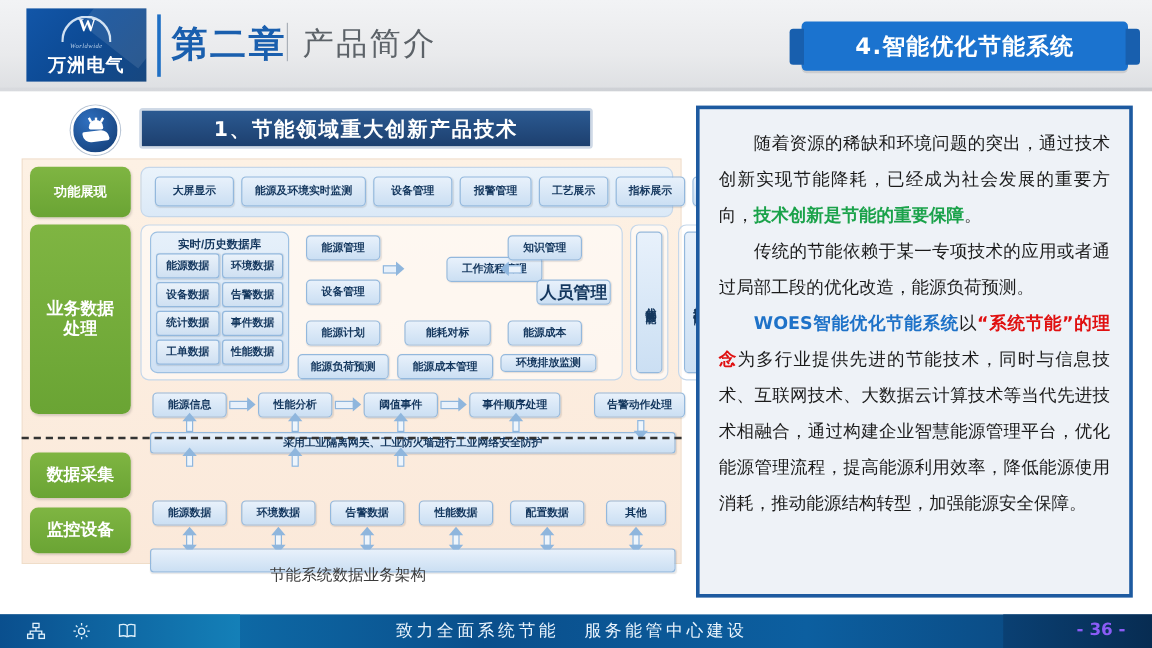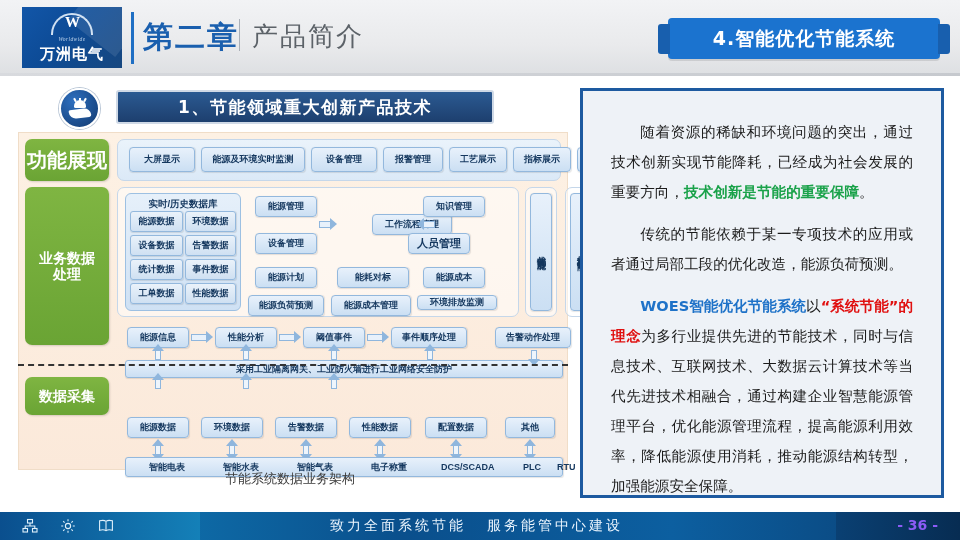--- a/index.html
+++ b/index.html
@@ -118,21 +118,21 @@
            border-right:6px solid transparent; }
 
   .caption { position:absolute; left:150px; top:470px; width:280px; text-align:center;
            font-size:13px; color:#3a3a3a; font-family:"DejaVu Sans", sans-serif; }
 
   
   .textpanel { position:absolute; left:580px; top:88px; width:364px; height:410px;
            background:#eef2f7; border:3px solid #1d5aa0; }
   .textbody { padding: 14px 16px 0 16px; font-size:14.6px; line-height:30px;
            color:#1b1b1b; font-family:"DejaVu Sans", sans-serif; text-align:justify; }
-  .textbody p { text-indent: 2em; margin:12px; }
+  .textbody p { text-indent: 2em; margin:0; }
   .hl-green { color:#1aa24a; font-weight:bold; }
   .hl-blue  { color:#1e72c8; font-weight:bold; }
   .hl-red   { color:#e01010; font-weight:bold; }
 
   
   .footer { position:absolute; left:0; top:512px; width:960px; height:28px;
            background: linear-gradient(90deg,#0b4d86 0%, #0e6ca8 18%, #0a4f8c 42%, #0c5fa0 70%, #0a3f73 100%); }
   .footer-left { position:absolute; left:0; top:512px; width:200px; height:28px;
            background: linear-gradient(90deg,#0a4f8e,#1480b8); }
   .footer-icons { position:absolute; left:22px; top:518px; display:flex; gap:22px;
@@ -183,29 +183,32 @@
       <div class="leaf"></div>
       <div class="palm"></div>
     </div>
   </div>
   <div class="sec-bar">
     <span>1、节能领域重大创新产品技术</span>
   </div>
 
   <div class="diagram">
 
-    <div class="lane" style="left:6px; top:6px; width:84px; height:42px; font-size:20px;">
+    <div class="lane" style="left:6px; top:6px; width:84px; height:42px; font-size:11px;">
       <span>功能展现</span>
     </div>
     <div class="lane" style="left:6px; top:54px; width:84px; height:158px; font-size:14px; flex-direction:column;">
       <span>业务数据</span>
       <span>处理</span>
     </div>
     <div class="lane" style="left:6px; top:244px; width:84px; height:38px; font-size:14px;">
       <span>数据采集</span>
+    </div>
+    <div class="lane" style="left:6px; top:290px; width:84px; height:38px; font-size:14px;">
+      <span>监控设备</span>
     </div>
 
     <div class="panel panel-top" style="left:98px; top:6px; width:444px; height:42px;"></div>
 
     <div class="chip" style="left:110px; top:14px; width:66px; height:25px; font-size:9px;">大屏显示</div>
     <div class="chip" style="left:182px; top:14px; width:104px; height:25px; font-size:9px;">能源及环境实时监测</div>
     <div class="chip" style="left:292px; top:14px; width:66px; height:25px; font-size:9px;">设备管理</div>
     <div class="chip" style="left:364px; top:14px; width:60px; height:25px; font-size:9px;">报警管理</div>
     <div class="chip" style="left:430px; top:14px; width:58px; height:25px; font-size:9px;">工艺展示</div>
     <div class="chip" style="left:494px; top:14px; width:58px; height:25px; font-size:9px;">指标展示</div>
@@ -223,21 +226,21 @@
     <div class="chip db flat" style="left:166px; top:102px; width:51px; height:21px; font-size:9px;">告警数据</div>
     <div class="chip db flat" style="left:111px; top:126px; width:53px; height:21px; font-size:9px;">统计数据</div>
     <div class="chip db flat" style="left:166px; top:126px; width:51px; height:21px; font-size:9px;">事件数据</div>
     <div class="chip db flat" style="left:111px; top:150px; width:53px; height:21px; font-size:9px;">工单数据</div>
     <div class="chip db flat" style="left:166px; top:150px; width:51px; height:21px; font-size:9px;">性能数据</div>
 
     <div class="chip" style="left:236px; top:63px; width:62px; height:21px; font-size:9px;">能源管理</div>
     <div class="chip" style="left:236px; top:100px; width:62px; height:21px; font-size:9px;">设备管理</div>
     <div class="chip" style="left:318px; top:81px; width:80px; height:21px; font-size:9px;margin-left:35px;">工作流程管理</div>
     <div class="chip" style="left:404px; top:63px; width:62px; height:21px; font-size:9px;">知识管理</div>
-    <div class="chip" style="left:389px; top:100px; width:62px; height:21px; font-size:11px;">人员管理</div>
+    <div class="chip" style="left:428px; top:100px; width:62px; height:21px; font-size:14px;">人员管理</div>
 
     <div class="arrow-h" style="left:300px; top:88px; width:12px;"></div>
     <div class="arrow-h rev" style="left:404px; top:88px; width:12px; background:#e8f1fb;"></div>
 
     <div class="chip" style="left:236px; top:134px; width:62px; height:21px; font-size:9px;">能源计划</div>
     <div class="chip" style="left:318px; top:134px; width:72px; height:21px; font-size:9px;">能耗对标</div>
     <div class="chip" style="left:404px; top:134px; width:62px; height:21px; font-size:9px;">能源成本</div>
 
     <div class="chip" style="left:229px; top:162px; width:76px; height:21px; font-size:9px;">能源负荷预测</div>
     <div class="chip" style="left:312px; top:162px; width:80px; height:21px; font-size:9px;">能源成本管理</div>
@@ -278,31 +281,20 @@
     <div class="chip" style="left:486px; top:284px; width:50px; height:21px; font-size:9px;">其他</div>
 
     <div class="arrow-v both" style="left:136px; top:312px; height:10px;"></div>
     <div class="arrow-v both" style="left:210px; top:312px; height:10px;"></div>
     <div class="arrow-v both" style="left:284px; top:312px; height:10px;"></div>
     <div class="arrow-v both" style="left:358px; top:312px; height:10px;"></div>
     <div class="arrow-v both" style="left:434px; top:312px; height:10px;"></div>
     <div class="arrow-v both" style="left:508px; top:312px; height:10px;"></div>
 
     <div class="chip flat" style="left:106px; top:324px; width:438px; height:20px;"></div>
-    <div style="position:absolute; left:106px; top:324px; width:438px; height:20px;
-                display:flex; align-items:center; font-size:9px; color:#14375e; font-weight:bold;">
-      <span style="position:absolute; left:24px;">智能电表</span>
-      <span style="position:absolute; left:98px;">智能水表</span>
-      <span style="position:absolute; left:172px;">智能气表</span>
-      <span style="position:absolute; left:246px;">电子称重</span>
-      <span style="position:absolute; left:316px;">DCS/SCADA</span>
-      <span style="position:absolute; left:398px;">PLC</span>
-      <span style="position:absolute; left:432px;">RTU</span>
-      <span style="position:absolute; left:470px;">其他</span>
-    </div>
   </div>
 
   <div class="dg-dash"></div>
   <div class="caption">节能系统数据业务架构</div>
 
   <div class="textpanel">
     <div class="textbody">
       <p><span>随着资源的稀缺和环境问题的突出，通过技术创新实现节能降耗，已经成为社会发展的重要方向，</span><span class="hl-green">技术创新是节能的重要保障</span><span>。</span></p>
       <p>传统的节能依赖于某一专项技术的应用或者通过局部工段的优化改造，能源负荷预测。</p>
       <p><span class="hl-blue">WOES智能优化节能系统</span><span>以</span><span class="hl-red">“系统节能”</span><span class="hl-red">的理念</span><span>为多行业提供先进的节能技术，同时与信息技术、互联网技术、大数据云计算技术等当代先进技术相融合，通过构建企业智慧能源管理平台，优化能源管理流程，提高能源利用效率，降低能源使用消耗，推动能源结构转型，加强能源安全保障。</span></p>

